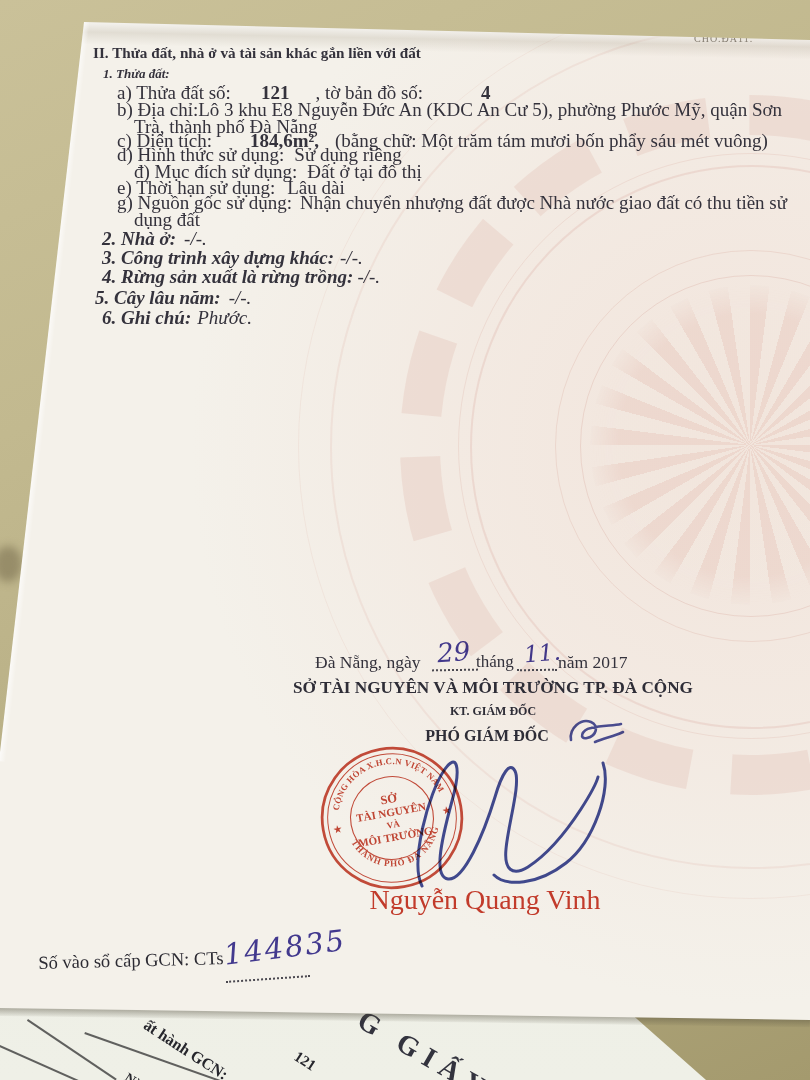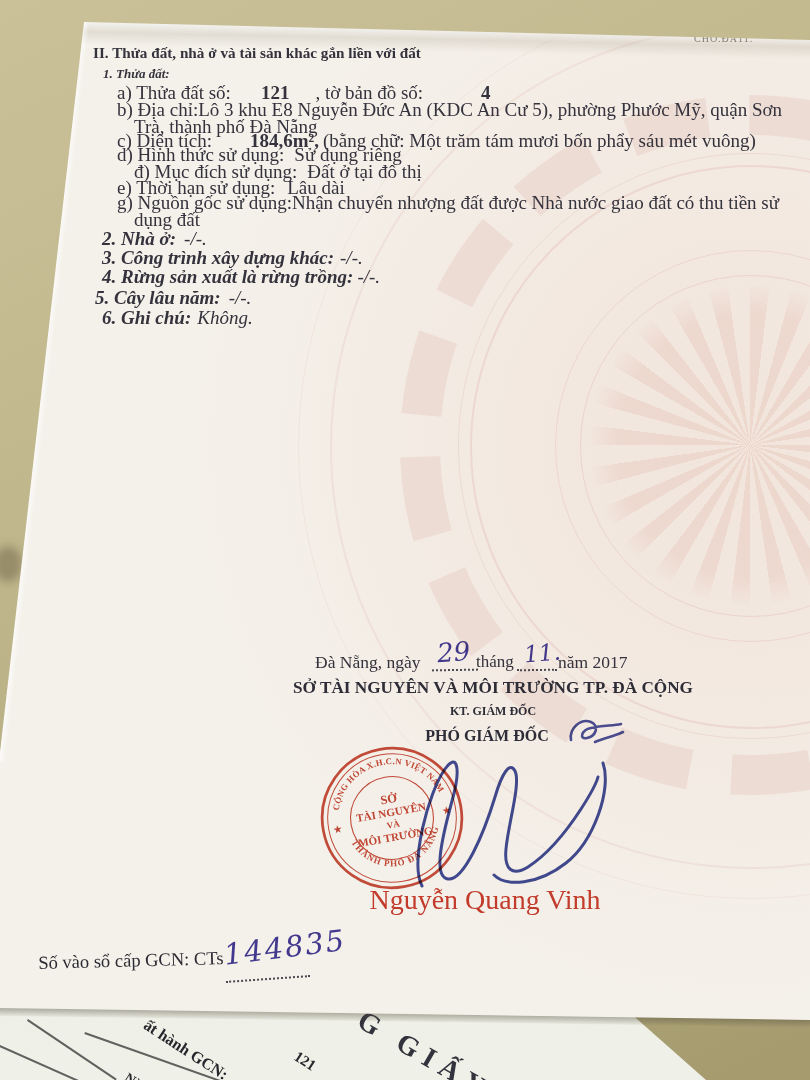--- a/index.html
+++ b/index.html
@@ -100,54 +100,54 @@
     <div class="t" style="left:117px;top:82px;">
       <span>a) Thửa đất số:</span><span class="b" style="margin-left:30px;">121</span><span style="margin-left:26px;">, tờ bản đồ số:</span><span class="b" style="margin-left:58px;">4</span>
     </div>
 
     <div class="t" style="left:117px;top:99px;">
       <span>b) Địa chỉ:</span><span style="margin-left:0;">Lô 3 khu E8 Nguyễn Đức An (KDC An Cư 5), phường Phước Mỹ, quận Sơn</span>
     </div>
     <div class="t" style="left:134px;top:116px;">Trà, thành phố Đà Nẵng</div>
 
     <div class="t" style="left:117px;top:130px;">
-      <span>c) Diện tích:</span><span class="b" style="margin-left:38px;">184,6m²,</span><span style="margin-left:4px;">(bằng chữ: Một trăm tám mươi bốn phẩy sáu mét vuông)</span>
+      <span>c) Diện tích:</span><span class="b" style="margin-left:38px;">184,6m²,</span><span style="margin-left:16px;">(bằng chữ: Một trăm tám mươi bốn phẩy sáu mét vuông)</span>
     </div>
 
     <div class="t" style="left:117px;top:144px;text-align:right;">
       <span>d) Hình thức sử dụng:</span><span style="margin-left:10px;">Sử dụng riêng</span>
     </div>
 
     <div class="t" style="left:117px;top:161px;margin-left:17px;">
       <span>đ) Mục đích sử dụng:</span><span style="margin-left:10px;">Đất ở tại đô thị</span>
     </div>
 
     <div class="t" style="left:117px;top:177px;">
       <span>e) Thời hạn sử dụng:</span><span style="margin-left:12px;">Lâu dài</span>
     </div>
 
     <div class="t" style="left:117px;top:192px;">
-      <span>g) Nguồn gốc sử dụng:</span><span style="margin-left:0;">Nhận chuyển nhượng đất được Nhà nước giao đất có thu tiền sử</span>
+      <span>g) Nguồn gốc sử dụng:</span><span style="margin-left:8px;">Nhận chuyển nhượng đất được Nhà nước giao đất có thu tiền sử</span>
     </div>
     <div class="t" style="left:134px;top:209px;">dụng đất</div>
 
     <div class="t" style="left:102px;top:228px;">
       <span class="bi">2. Nhà ở:</span><span class="i" style="margin-left:8px;">-/-.</span>
     </div>
     <div class="t" style="left:102px;top:247px;">
       <span class="bi">3. Công trình xây dựng khác:</span><span class="i" style="margin-left:6px;">-/-.</span>
     </div>
     <div class="t" style="left:102px;top:266px;">
       <span class="bi">4. Rừng sản xuất là rừng trồng:</span><span class="i" style="margin-left:4px;">-/-.</span>
     </div>
     <div class="t" style="left:95px;top:287px;">
       <span class="bi">5. Cây lâu năm:</span><span class="i" style="margin-left:8px;">-/-.</span>
     </div>
     <div class="t" style="left:102px;top:307px;">
-      <span class="bi">6. Ghi chú:</span><span class="i" style="margin-left:6px;">Không.</span>
+      <span class="bi">6. Ghi chú:</span><span class="i" style="margin-left:6px;">Phước.</span>
     </div>
 
     <div class="t" style="left:315px;top:652px;font-size:17.5px;">Đà Nẵng, ngày</div>
     <div class="t hw" style="left:437px;top:637px;font-size:26px;transform:rotate(-4deg);">29</div>
     <div class="dots" style="left:432px;top:668px;width:46px;transform:rotate(-1deg);"></div>
     <div class="t" style="left:476px;top:652px;font-size:17px;">tháng</div>
     <div class="t hw" style="left:524px;top:640px;font-size:23px;transform:rotate(-5deg);">11.</div>
     <div class="dots" style="left:517px;top:668px;width:40px;transform:rotate(-1deg);"></div>
     <div class="t" style="left:558px;top:652px;font-size:17.5px;">năm 2017</div>
 

